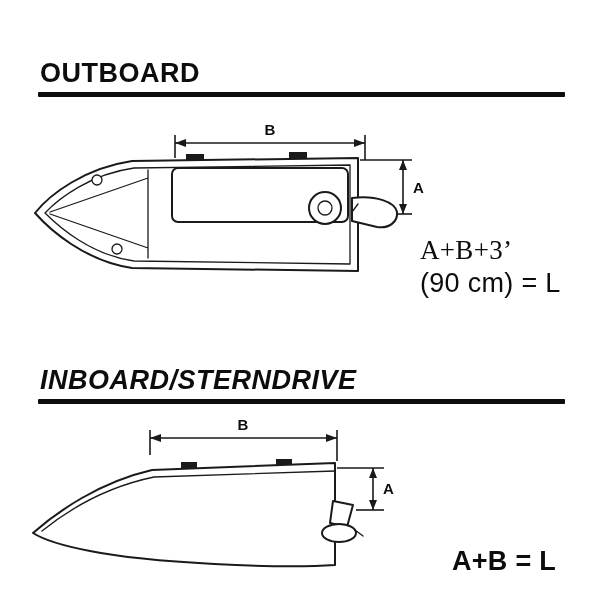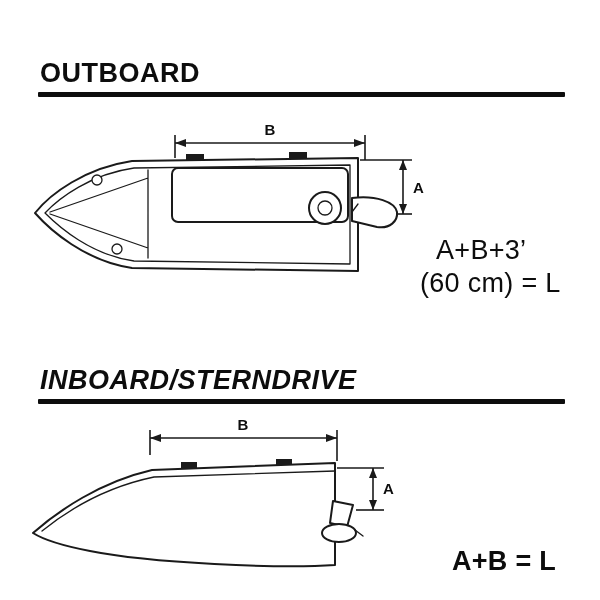--- a/index.html
+++ b/index.html
@@ -67,22 +67,22 @@
 
       <g>
         <circle class="ink white" cx="325" cy="100" r="16"></circle>
         <circle class="thin" cx="325" cy="100" r="7"></circle>
         <path class="ink white" d="M352,90 C376,87 395,94 397,104 C398,113 390,121 377,119 L352,113 Z"></path>
         <line class="thin" x1="358" y1="96" x2="352" y2="104"></line>
       </g>
     </g>
   </svg>
 
-  <div class="formula" style="left:436px;top:207px;">A+B+3’</div>
-  <div class="formula" style="left:420px;top:240px;">(60 cm) = L</div>
+  <div class="formula" style="left:420px;top:207px;font-family:Liberation Serif, serif;">A+B+3’</div>
+  <div class="formula" style="left:420px;top:240px;">(90 cm) = L</div>
 
   <div class="heading" style="top:337px;font-style:italic;">INBOARD/STERNDRIVE</div>
   <div class="rule" style="top:371px;"></div>
 
   <svg style="top:385px;" width="600" height="185" viewBox="0 0 600 185">
 
     <g>
       <line class="dim" x1="150" y1="17" x2="150" y2="42"></line>
       <line class="dim" x1="337" y1="17" x2="337" y2="48"></line>
       <line class="dim" x1="150" y1="25" x2="337" y2="25"></line>

